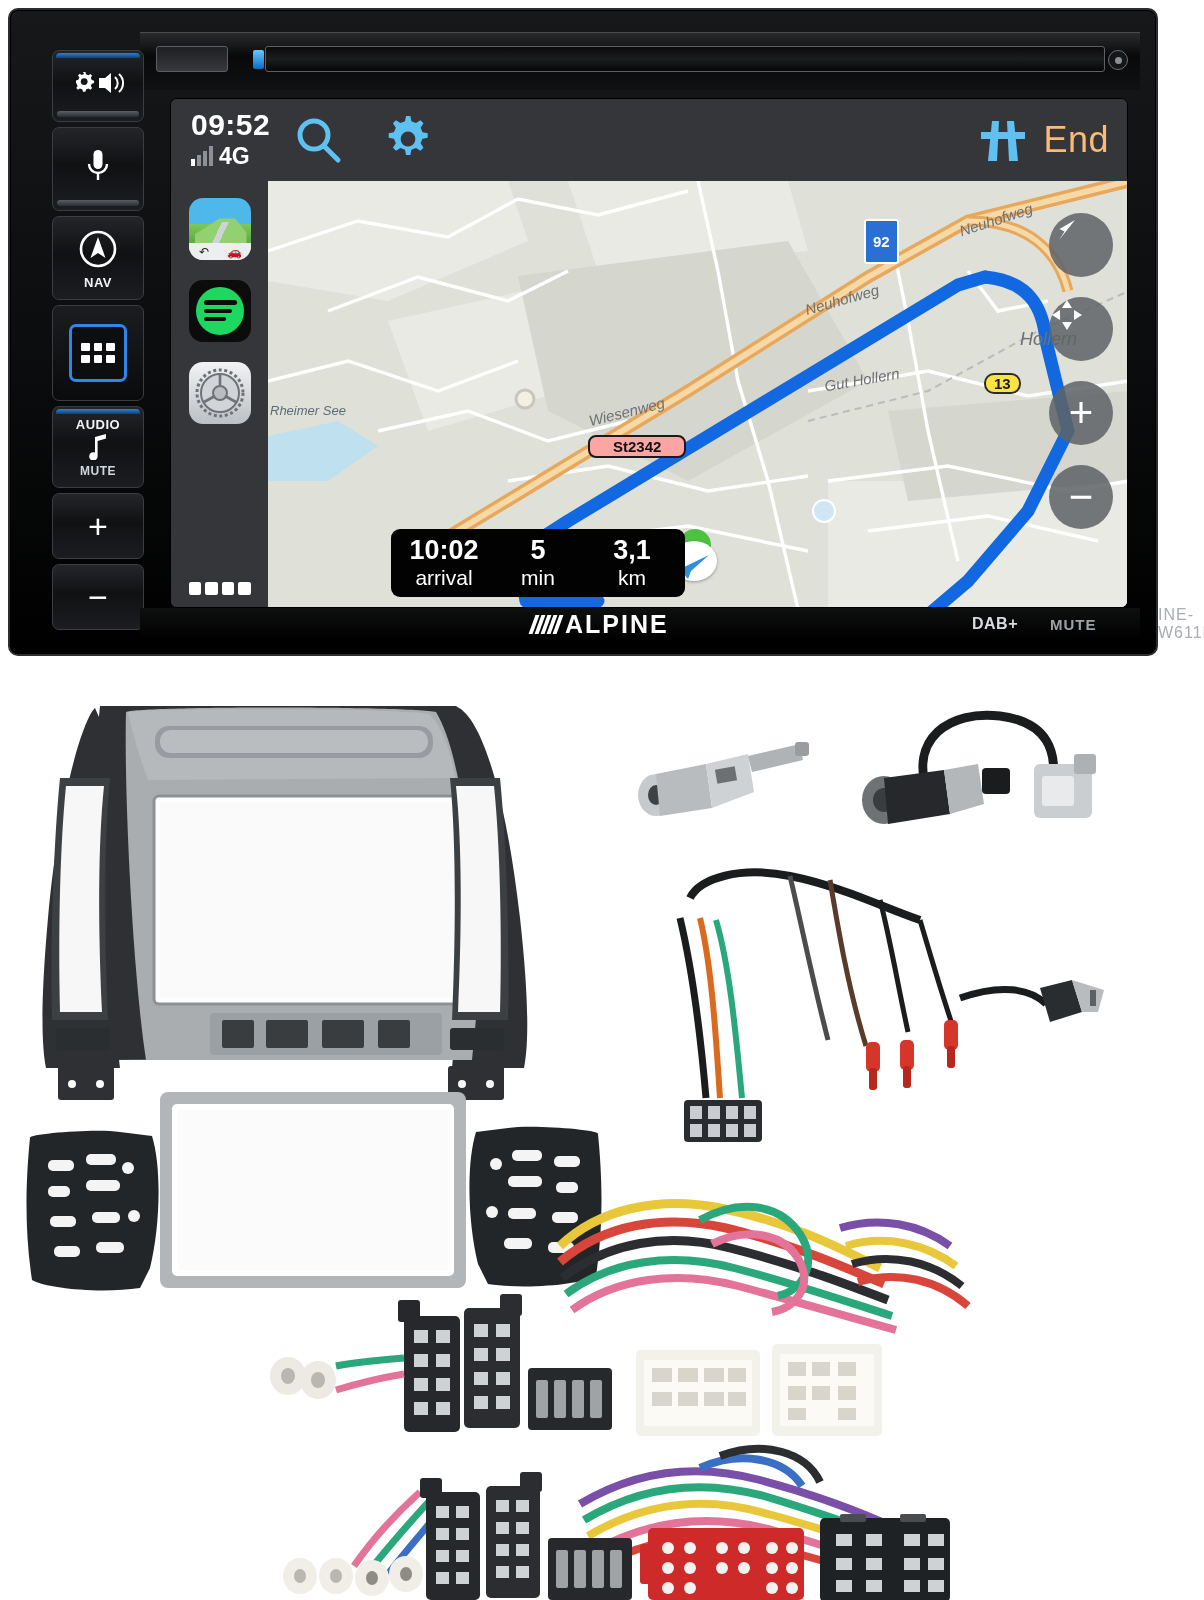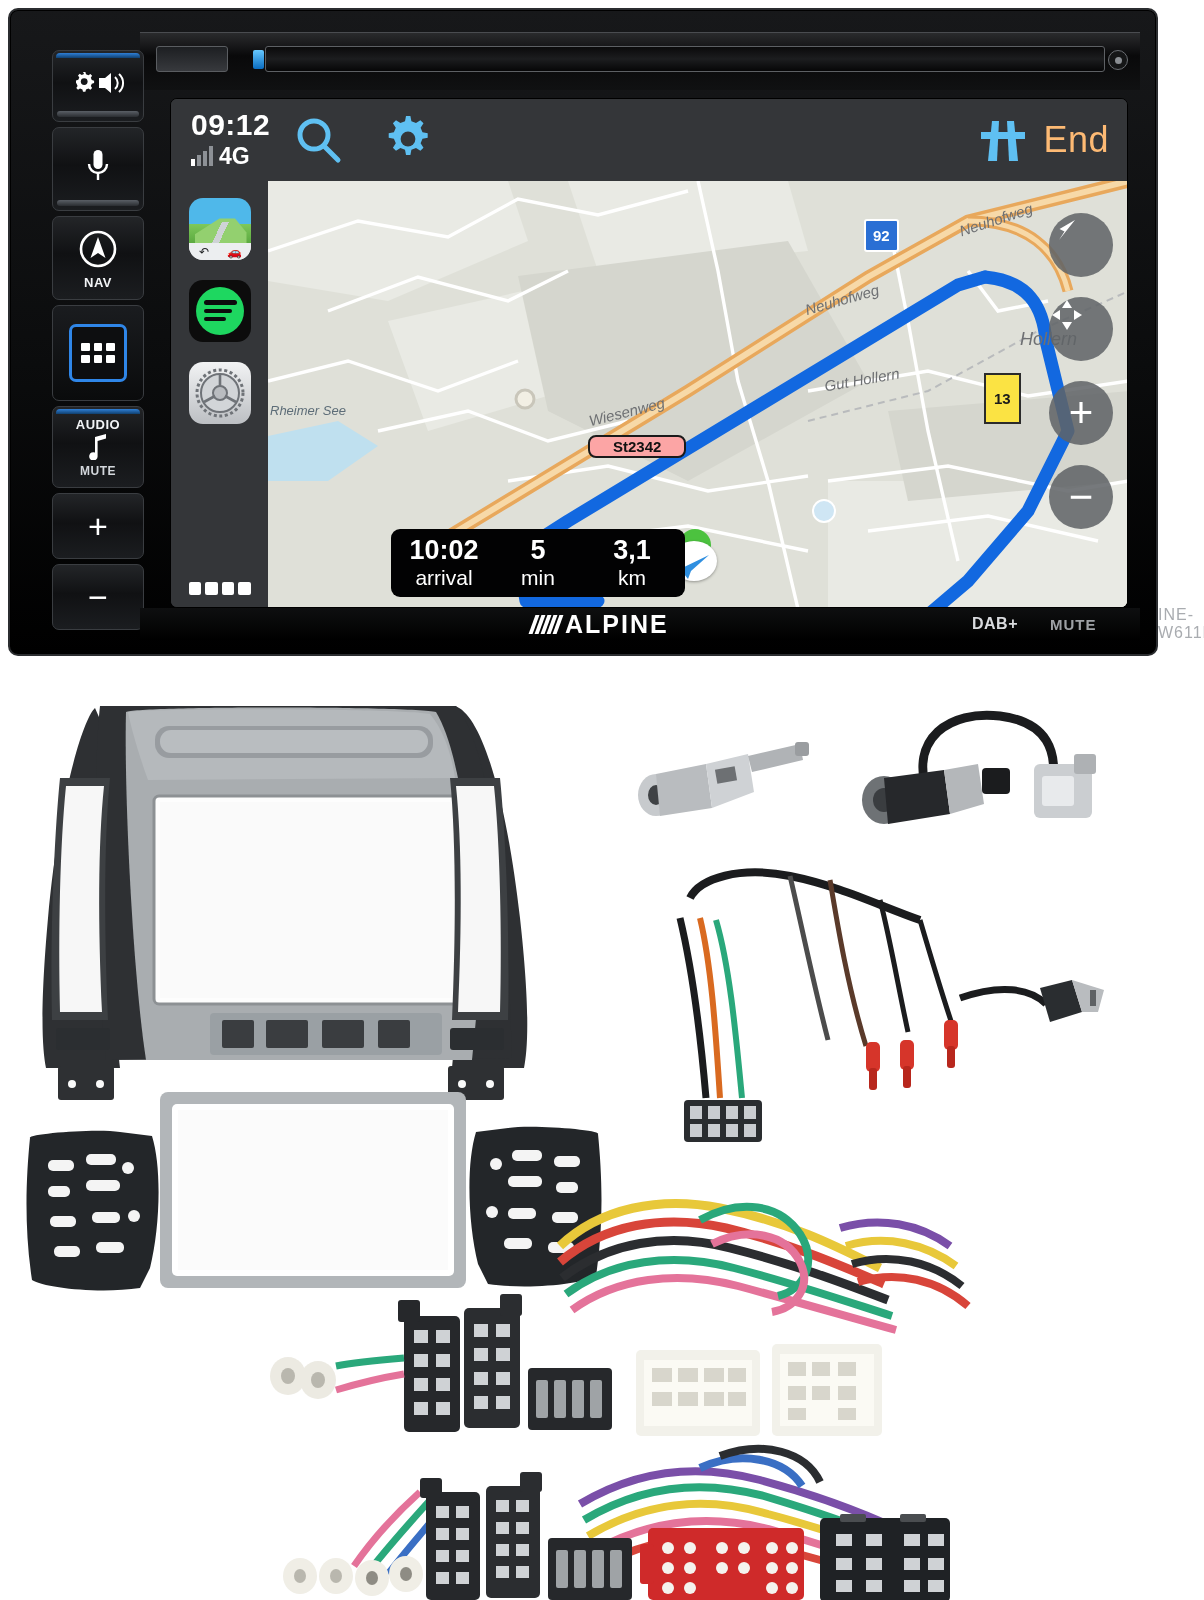--- a/index.html
+++ b/index.html
@@ -153,26 +153,26 @@
   .cp-grid { margin-top:auto; margin-bottom:14px; display:grid; grid-template-columns:repeat(4,1fr); gap:4px; width:62px;}
   .cp-grid i{background:#fff;height:13px;border-radius:2px;display:block;}
 
   
   .map { position:absolute; left:97px; top:82px; right:0; bottom:0; background:#dfe0d8; overflow:hidden;}
   .map svg { position:absolute; left:0; top:0; }
 
   .shield-92 {
     position:absolute; left:596px; top:38px;
     background:#2a6fd4; color:#fff; font-size:15px; font-weight:bold;
-    padding:6px 7px; border-radius:3px; border:2px solid #fff;
+    padding:12px 7px; border-radius:3px; border:2px solid #fff;
   }
   .shield-13 {
     position:absolute; left:716px; top:192px;
     background:#fbe343; color:#1a1a1a; font-size:15px; font-weight:bold;
-    padding:15px 8px; border-radius:0; border:2px solid #2b2b2b;
+    padding:0 8px; border-radius:10px; border:2px solid #2b2b2b;
   }
   .shield-st {
     position:absolute; left:320px; top:254px;
     background:#fca5a5; color:#111; font-size:15px; font-weight:bold;
     padding:1px 23px; border:2px solid #1a1a1a; border-radius:8px;
   }
   .lbl { position:absolute; color:#6e7073; font-size:15px; font-style:italic; white-space:nowrap;}
 
   .car-marker {
     position:absolute; left:403px; top:352px; width:46px; height:46px;
@@ -443,21 +443,21 @@
       </div>
       <div class="cp-grid">
         <i></i>
           <i></i>
           <i></i>
           <i></i>
       </div>
     </div>
 
     <div class="sb">
-      <div class="sb-time">09:12</div>
+      <div class="sb-time">09:52</div>
       <div class="sb-net">
         <div class="bars">
             <i></i>
             <i></i>
             <i></i>
             <i></i>
           </div>
         <div class="sb-4g">4G</div>
       </div>
       <div class="sb-search">

